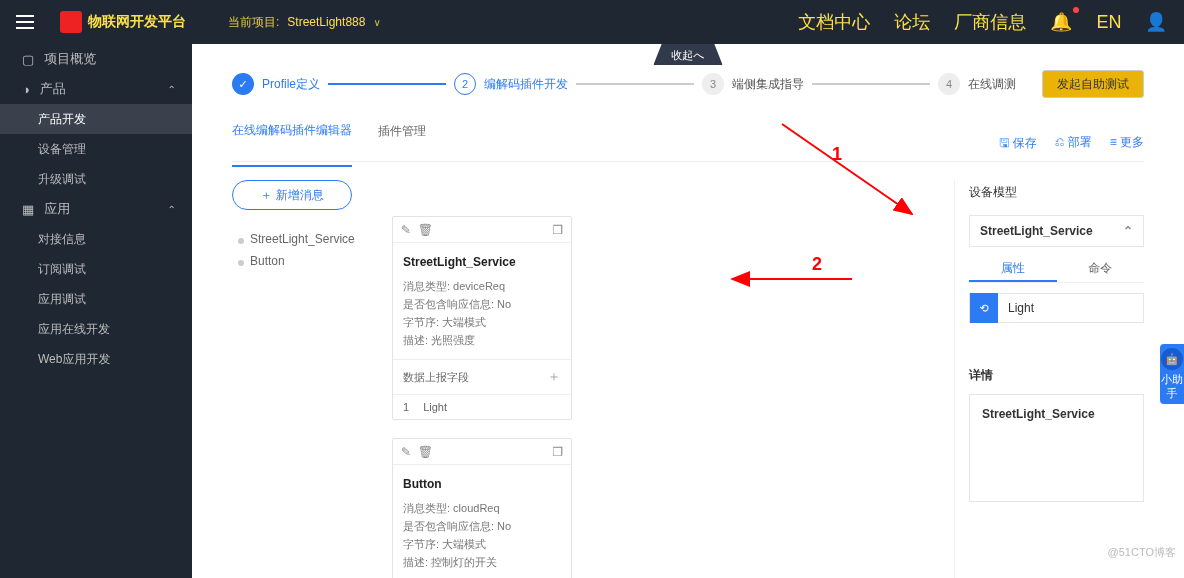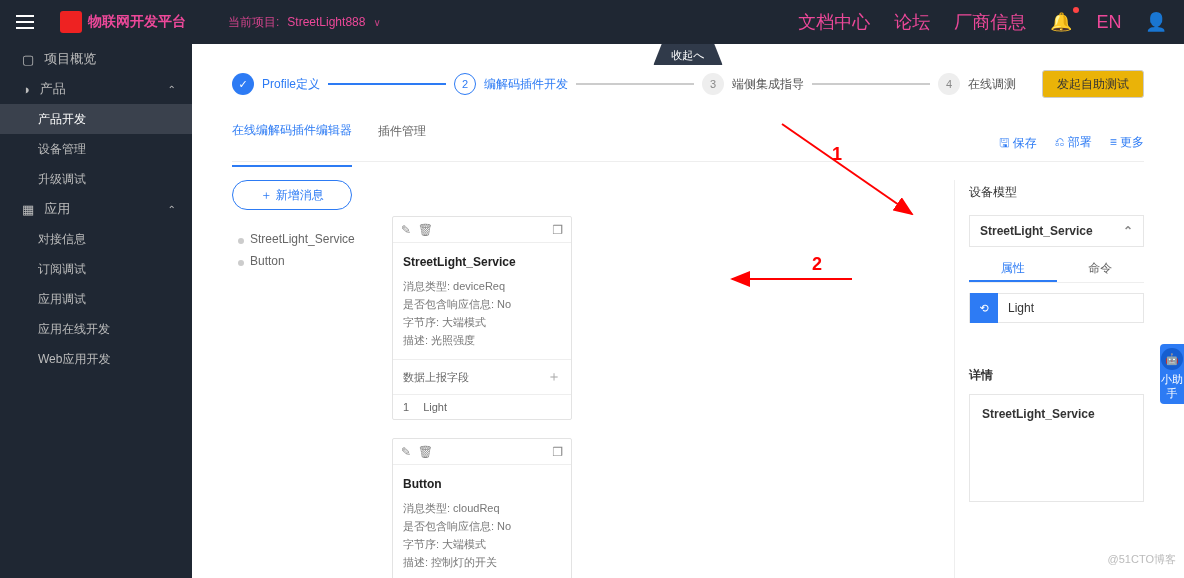--- a/index.html
+++ b/index.html
@@ -1,18 +1,18 @@
 <!DOCTYPE html>
 <html><head>
 <meta charset="utf-8">
 <style>
 * { margin: 0; padding: 0; box-sizing: border-box; font-family: "Microsoft YaHei", Arial, sans-serif; }
 body { width: 1184px; height: 578px; overflow: hidden; background: #1f2733; font-size: 12px; color: #333; }
 
-.topbar { height: 44px; background: #1f2733; display: flex; align-items: center; color: #ec4899; padding: 0 16px; }
+.topbar { height: 44px; background: #1f2733; display: flex; align-items: center; color: #fde047; padding: 0 16px; }
 .menu-btn { width: 28px; height: 28px; display: flex; flex-direction: column; justify-content: center; gap: 4px; cursor: pointer; }
 .menu-btn span { height: 2px; background: #fff; width: 18px; }
 .logo { display: flex; align-items: center; gap: 6px; margin-left: 16px; font-size: 14px; font-weight: bold; }
 .logo-icon { width: 22px; height: 22px; background: #e22; border-radius: 3px; display: inline-block; }
 .project-label { margin-left: 42px; font-size: 12px; opacity: .85; }
 .project-name { margin-left: 8px; font-size: 12px; }
 .chev { margin-left: 8px; font-size: 10px; opacity: .8; }
 .top-right { margin-left: auto; display: flex; align-items: center; gap: 24px; font-size: 18px; }
 .bell { position: relative; }
 .bell::after { content: ""; position: absolute; top: -4px; right: -6px; width: 6px; height: 6px; background: #f44; border-radius: 50%; }
@@ -68,21 +68,21 @@
 .prop-item { border: 1px solid #e6e6e6; height: 30px; display: flex; align-items: center; gap: 10px; margin-top: 10px; padding-right: 10px; }
 .prop-icon { width: 28px; height: 30px; background: #2d7bf4; color: #fff; display: flex; align-items: center; justify-content: center; font-size: 11px; }
 .detail-title { margin-top: 44px; font-weight: bold; color: #333; }
 .detail-box { border: 1px solid #e6e6e6; height: 108px; margin-top: 10px; padding: 12px; font-weight: bold; font-size: 12px; }
 
 .assist { position: absolute; right: 0; top: 300px; width: 24px; background: #2d7bf4; color: #fff; font-size: 11px; padding: 4px 0; text-align: center; border-radius: 4px 0 0 4px; line-height: 14px; }
 .assist-top { width: 22px; height: 22px; background: #165ed0; border-radius: 50%; margin: 0 auto 2px; display: flex; align-items: center; justify-content: center; }
 
 .anno { position: absolute; pointer-events: none; }
 .anno1-num { color: #f00; font-size: 18px; font-weight: bold; }
-.watermark { position: absolute; right: 8px; bottom: 11px; color: #bbb; font-size: 11px; }
+.watermark { position: absolute; right: 8px; bottom: 18px; color: #bbb; font-size: 11px; }
 
 svg.arrow { position: absolute; top: 0; left: 0; pointer-events: none; }
 </style>
 </head>
 <body>
 
 <div class="topbar">
   <div class="menu-btn">
       <span></span>
       <span></span>

